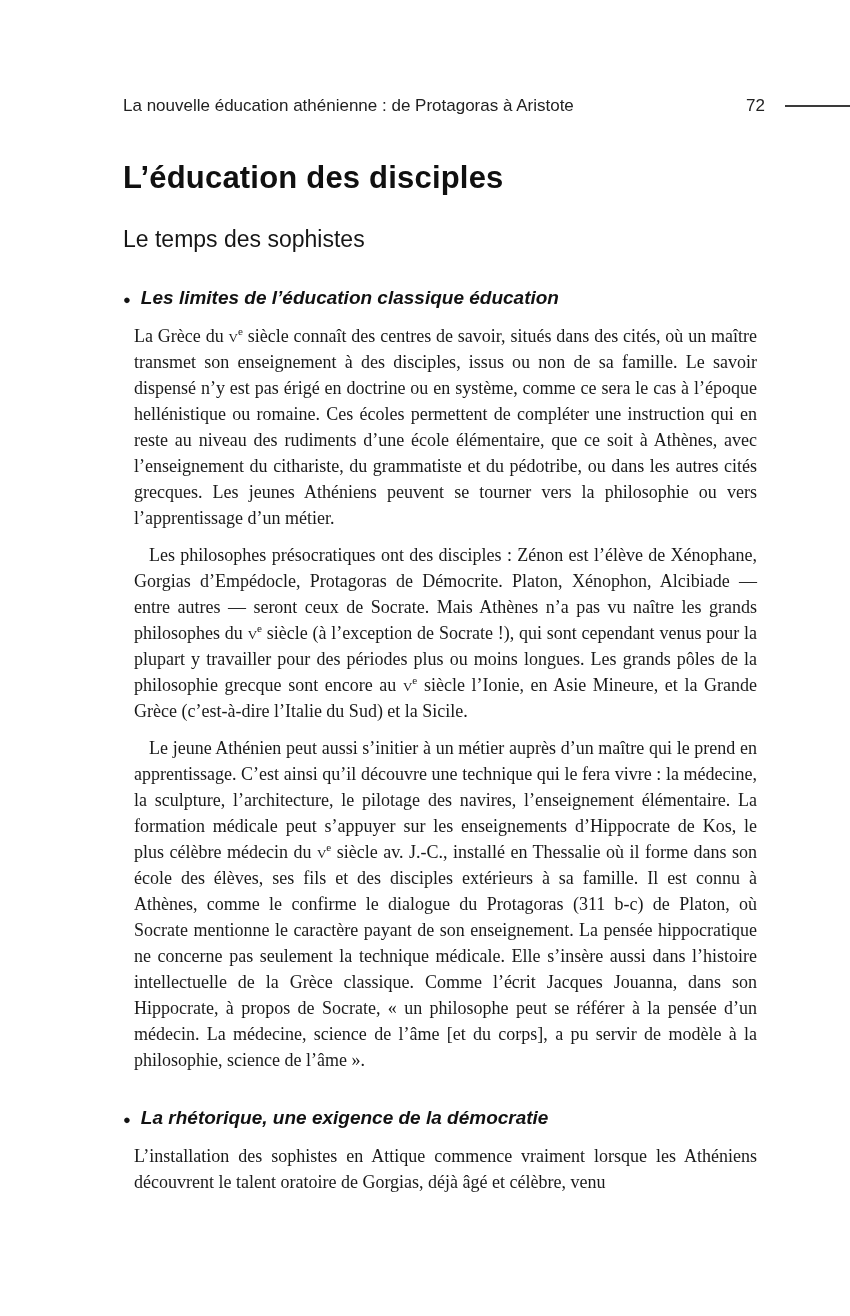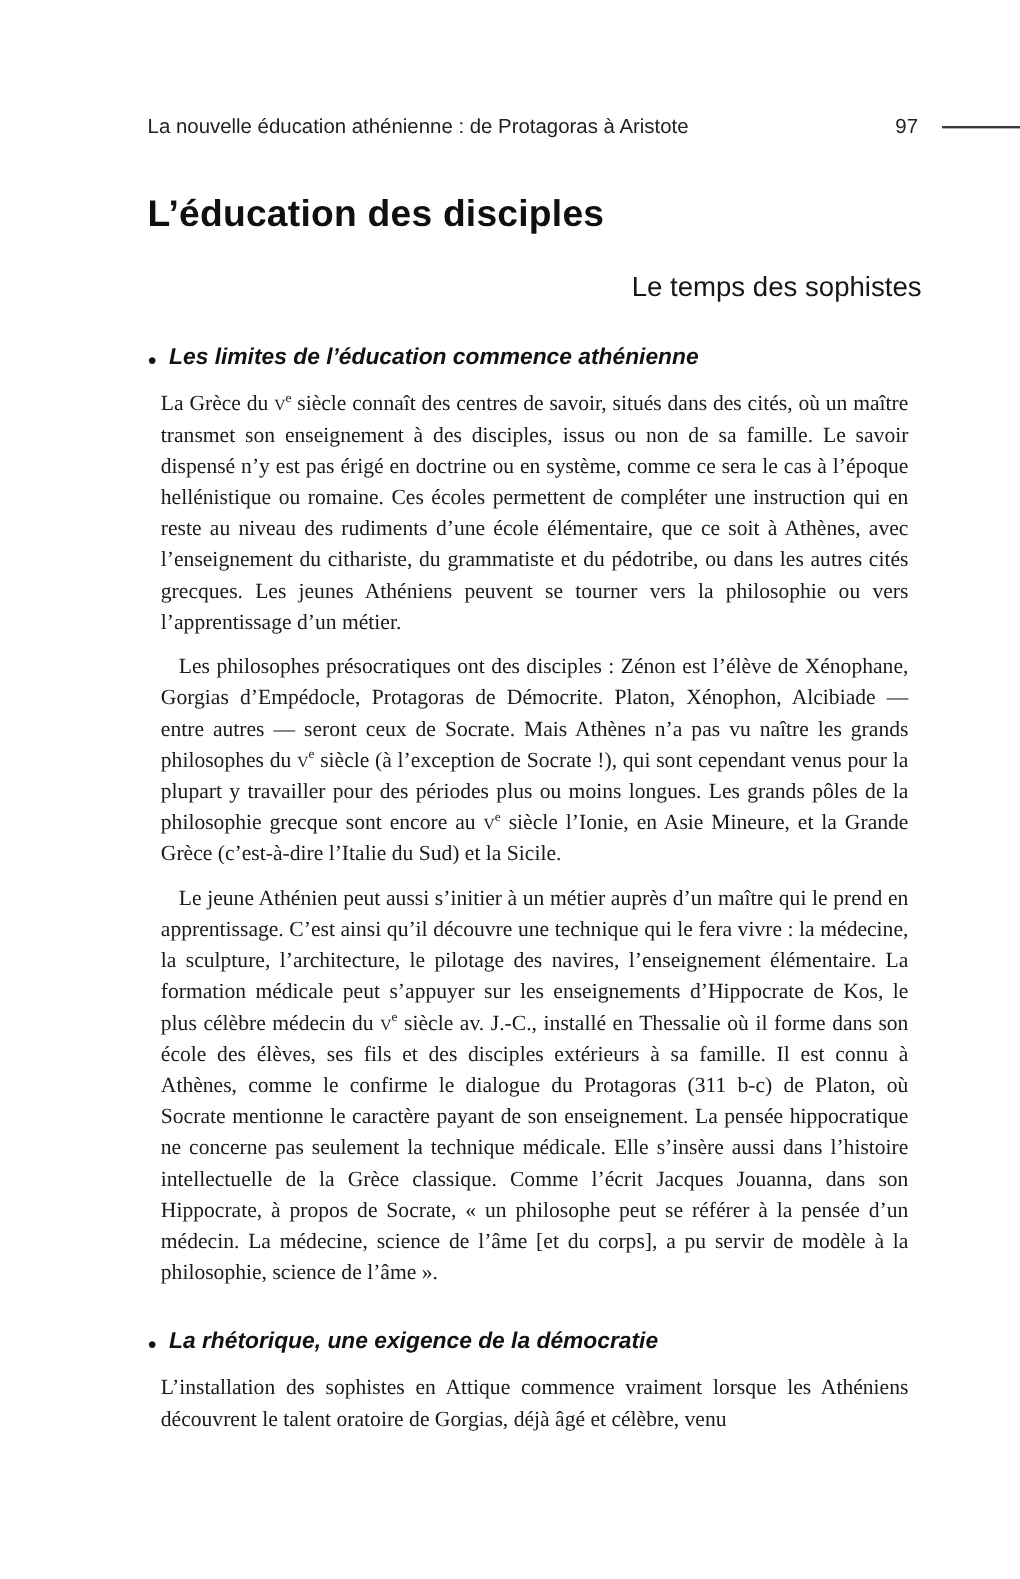--- a/index.html
+++ b/index.html
@@ -48,21 +48,20 @@
     letter-spacing: 0.2px;
     color: #101010;
     margin: 44px 0 0 0;
   }
   h2.section-title {
     font-family: "Liberation Sans", sans-serif;
     font-weight: 400;
     font-size: 23px;
     color: #161616;
     margin: 30px 0 0 0;
-    text-align: right;
   }
   h3.sub-heading {
     font-family: "Liberation Sans", sans-serif;
     font-style: italic;
     font-weight: 700;
     font-size: 19px;
     color: #121212;
     margin: 34px 0 0 0;
     display: flex;
     align-items: center;
@@ -89,34 +88,34 @@
   .sc { font-variant: small-caps; }
 </style>
 </head>
 <body>
 
 <div class="page">
 
   <div class="running-header">
     <span class="running-title">La nouvelle éducation athénienne : de Protagoras à Aristote</span>
     <span class="header-spacer"></span>
-    <span class="page-number">97</span>
+    <span class="page-number">72</span>
     <span class="header-rule"></span>
   </div>
 
   <div class="content">
 
     <h1 class="chapter-title">L’éducation des disciples</h1>
 
     <h2 class="section-title">Le temps des sophistes</h2>
 
     <div class="subsection">
       <h3 class="sub-heading">
         <span class="bullet">●</span>
-        <span>Les limites de l’éducation commence athénienne</span>
+        <span>Les limites de l’éducation classique éducation</span>
       </h3>
       <p class="body first"><span>La Grèce du </span><span class="sc">v</span><span class="sup">e</span><span> siècle connaît des centres de savoir, situés dans des cités, où un maître transmet son enseignement à des disciples, issus ou non de sa famille. Le savoir dispensé n’y est pas érigé en doctrine ou en système, comme ce sera le cas à l’époque hellénistique ou romaine. Ces écoles permettent de compléter une instruction qui en reste au niveau des rudiments d’une école élémentaire, que ce soit à Athènes, avec l’enseignement du cithariste, du grammatiste et du pédotribe, ou dans les autres cités grecques. Les jeunes Athéniens peuvent se tourner vers la philosophie ou vers l’apprentissage d’un métier.</span></p>
       <p class="body indent"><span>Les philosophes présocratiques ont des disciples : Zénon est l’élève de Xénophane, Gorgias d’Empédocle, Protagoras de Démocrite. Platon, Xénophon, Alcibiade — entre autres — seront ceux de Socrate. Mais Athènes n’a pas vu naître les grands philosophes du </span><span class="sc">v</span><span class="sup">e</span><span> siècle (à l’exception de Socrate !), qui sont cependant venus pour la plupart y travailler pour des périodes plus ou moins longues. Les grands pôles de la philosophie grecque sont encore au </span><span class="sc">v</span><span class="sup">e</span><span> siècle l’Ionie, en Asie Mineure, et la Grande Grèce (c’est-à-dire l’Italie du Sud) et la Sicile.</span></p>
       <p class="body indent"><span>Le jeune Athénien peut aussi s’initier à un métier auprès d’un maître qui le prend en apprentissage. C’est ainsi qu’il découvre une technique qui le fera vivre : la médecine, la sculpture, l’architecture, le pilotage des navires, l’enseignement élémentaire. La formation médicale peut s’appuyer sur les enseignements d’Hippocrate de Kos, le plus célèbre médecin du </span><span class="sc">v</span><span class="sup">e</span><span> siècle av. J.-C., installé en Thessalie où il forme dans son école des élèves, ses fils et des disciples extérieurs à sa famille. Il est connu à Athènes, comme le confirme le dialogue du </span><span class="it">Protagoras</span><span> (311 b-c) de Platon, où Socrate mentionne le caractère payant de son enseignement. La pensée hippocratique ne concerne pas seulement la technique médicale. Elle s’insère aussi dans l’histoire intellectuelle de la Grèce classique. Comme l’écrit Jacques Jouanna, dans son </span><span class="it">Hippocrate</span><span>, à propos de Socrate, « un philosophe peut se référer à la pensée d’un médecin. La médecine, science de l’âme [et du corps], a pu servir de modèle à la philosophie, science de l’âme ».</span></p>
     </div>
 
     <div class="subsection">
       <h3 class="sub-heading">
         <span class="bullet">●</span>
         <span>La rhétorique, une exigence de la démocratie</span>

